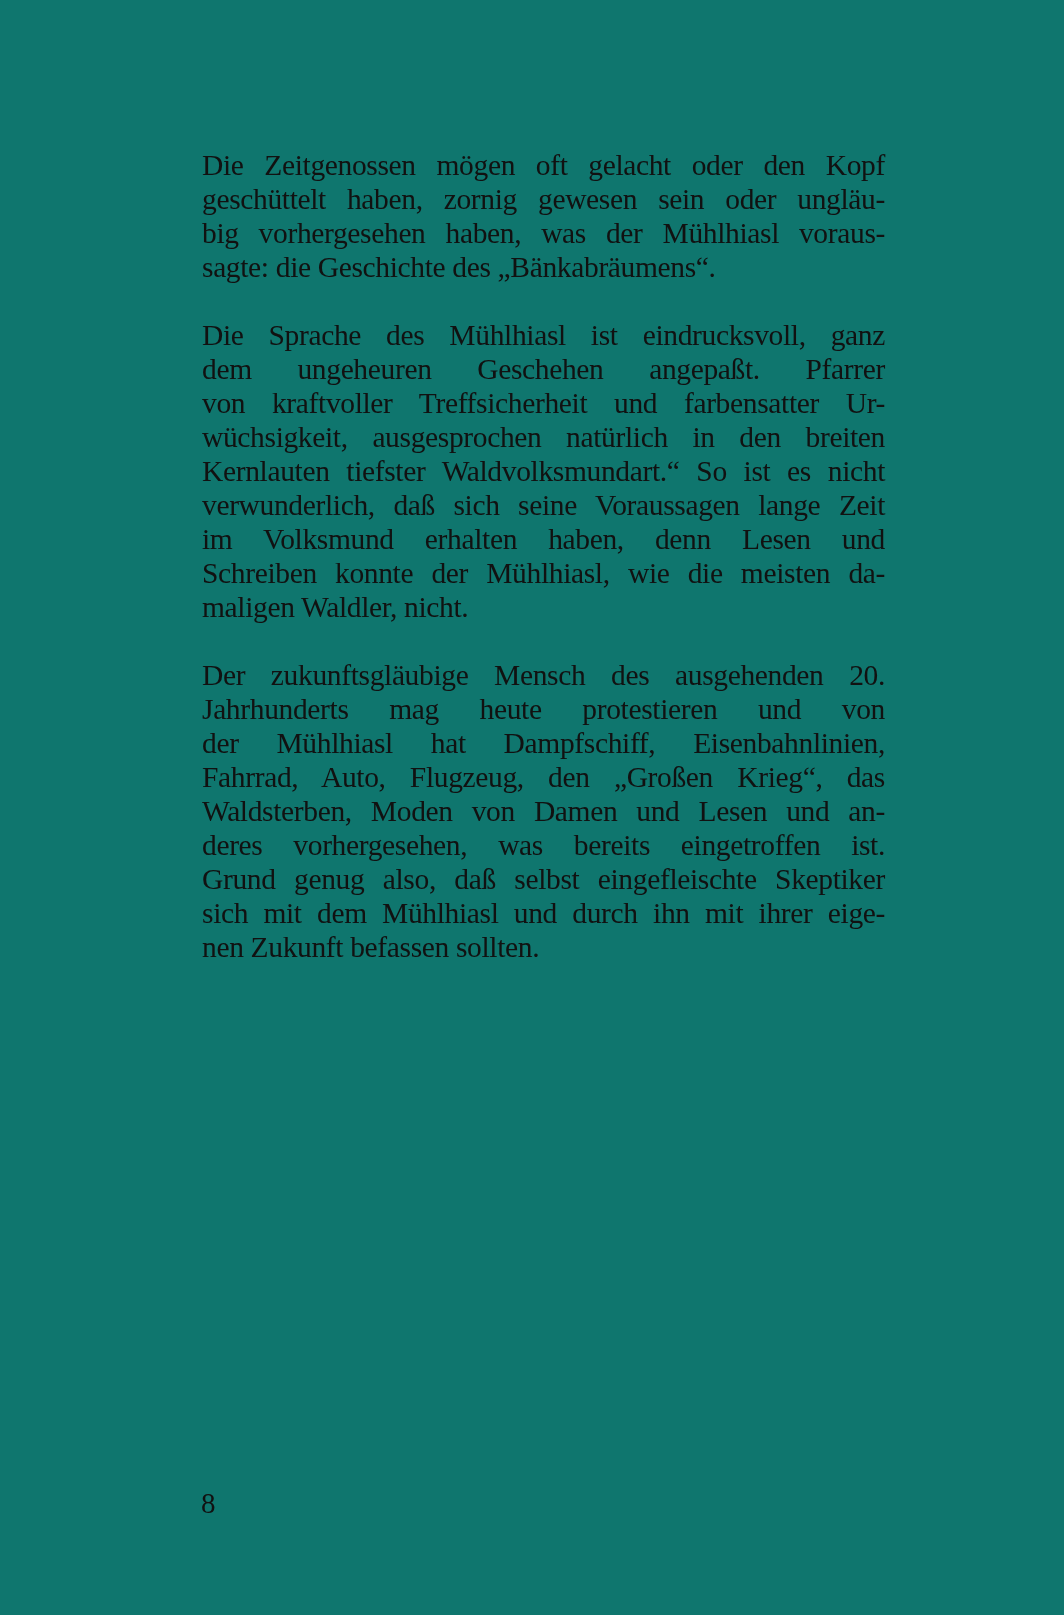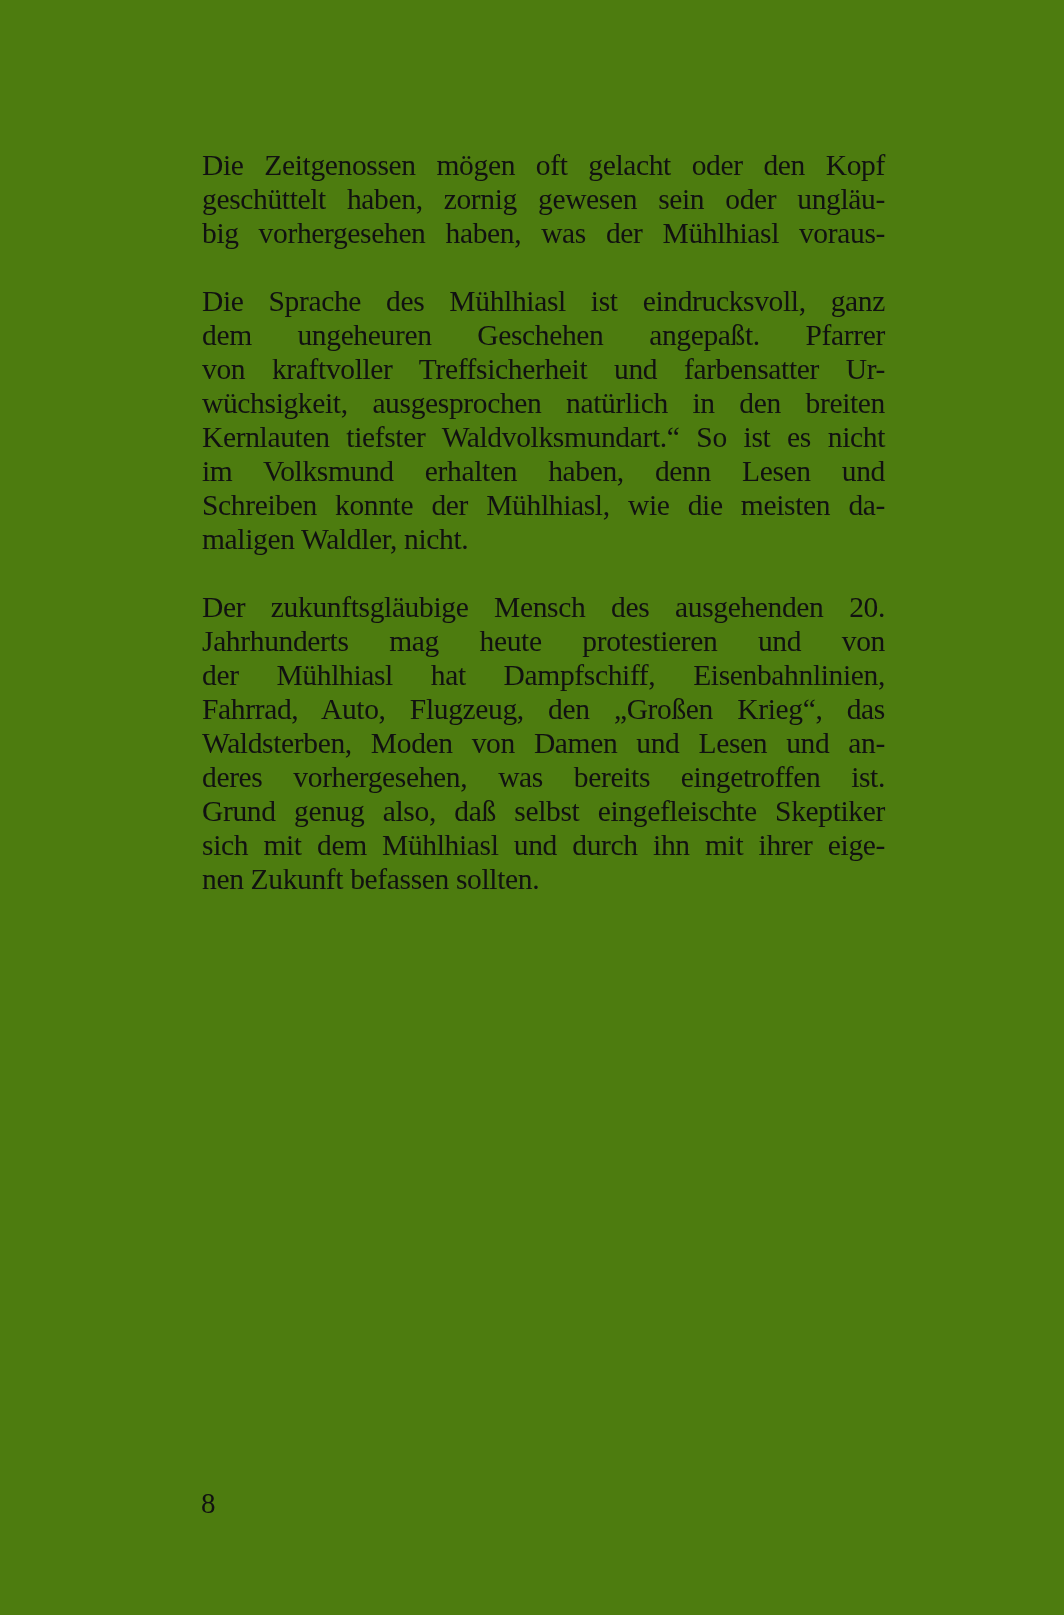--- a/index.html
+++ b/index.html
@@ -14,21 +14,21 @@
       overflow: hidden;
       font-family: "Liberation Serif", "DejaVu Serif", serif;
       color: #111111;
     }
     .page {
       position: absolute;
       left: 0;
       top: 0;
       width: 1064px;
       height: 1615px;
-      background: #4d7c0f;
+      background: #0f766e;
     }
     .text-block {
       position: absolute;
       left: 202px;
       top: 148px;
       width: 683px;
     }
     .para {
       margin: 0;
       font-size: 29.5px;
@@ -60,28 +60,30 @@
 </head>
 <body>
 
 <div class="page">
   <div class="text-block">
 
     <p class="para">
       <span class="line">Die Zeitgenossen mögen oft gelacht oder den Kopf</span>
       <span class="line">geschüttelt haben, zornig gewesen sein oder ungläu-</span>
       <span class="line">big vorhergesehen haben, was der Mühlhiasl voraus-</span>
+      <span class="line last">sagte: die Geschichte des „Bänkabräumens“.</span>
     </p>
 
     <p class="para">
       <span class="line">Die Sprache des Mühlhiasl ist eindrucksvoll, ganz</span>
       <span class="line">dem ungeheuren Geschehen angepaßt. Pfarrer</span>
       <span class="line">von kraftvoller Treffsicherheit und farbensatter Ur-</span>
       <span class="line">wüchsigkeit, ausgesprochen natürlich in den breiten</span>
       <span class="line">Kernlauten tiefster Waldvolksmundart.“ So ist es nicht</span>
+      <span class="line">verwunderlich, daß sich seine Voraussagen lange Zeit</span>
       <span class="line">im Volksmund erhalten haben, denn Lesen und</span>
       <span class="line">Schreiben konnte der Mühlhiasl, wie die meisten da-</span>
       <span class="line last">maligen Waldler, nicht.</span>
     </p>
 
     <p class="para">
       <span class="line">Der zukunftsgläubige Mensch des ausgehenden 20.</span>
       <span class="line">Jahrhunderts mag heute protestieren und von</span>
       <span class="line">der Mühlhiasl hat Dampfschiff, Eisenbahnlinien,</span>
       <span class="line">Fahrrad, Auto, Flugzeug, den „Großen Krieg“, das</span>

